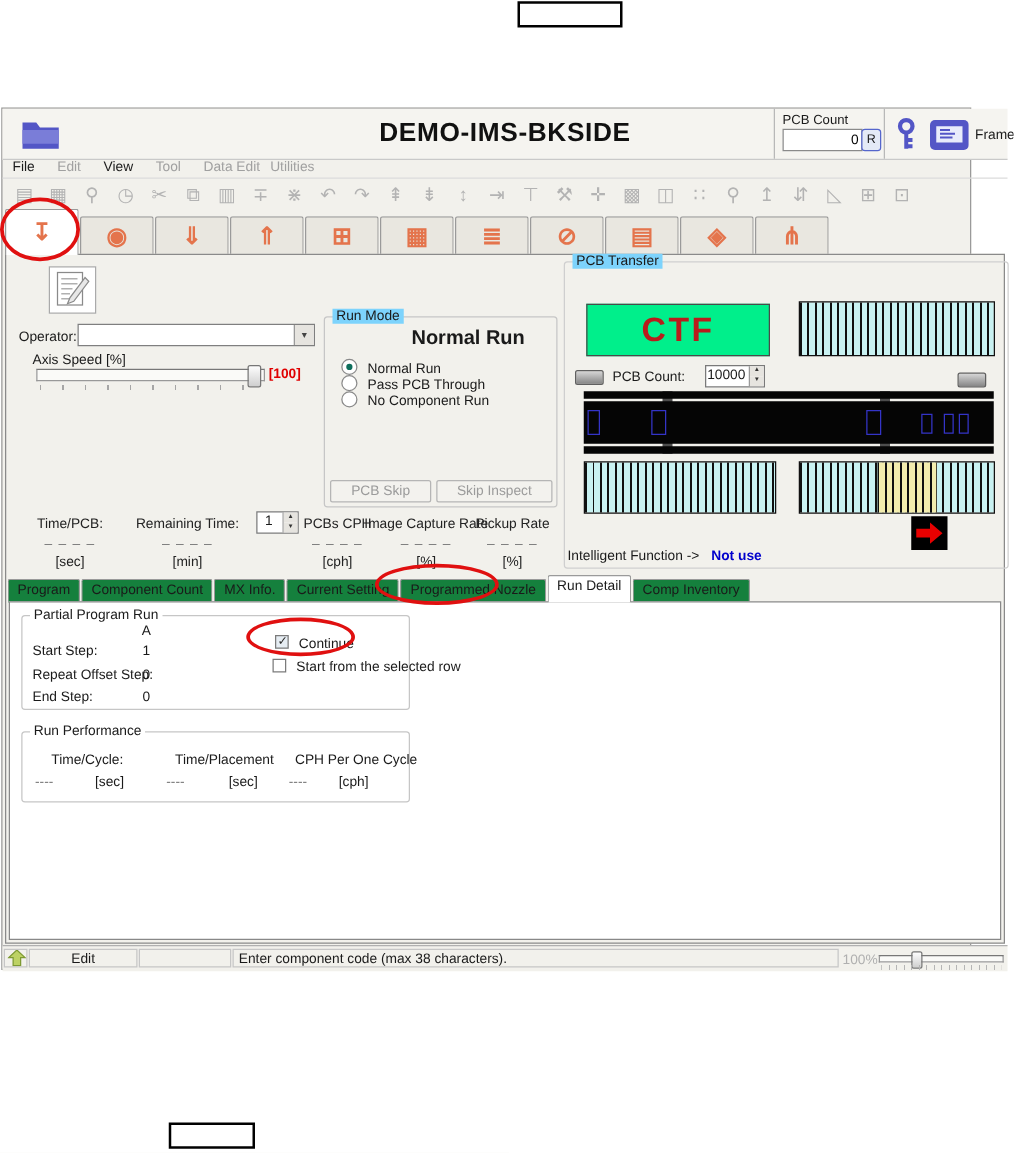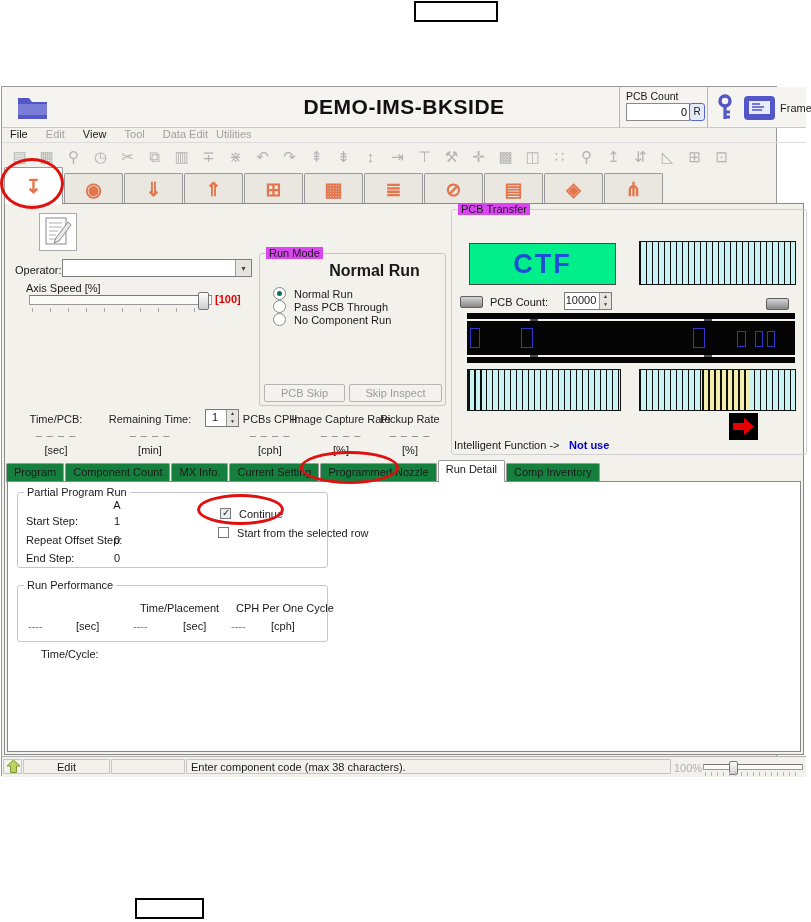--- a/index.html
+++ b/index.html
@@ -20,21 +20,21 @@
   .tbi{width:27px;text-align:center;font-size:15px;color:#b3b3b3;line-height:22px;}
   
   .bigtabs{left:2px;top:82px;width:802px;height:35px;display:flex;align-items:flex-end;}
   .btab{width:57px;height:30px;background:#e9e7e0;border:1px solid #9a9a9a;border-bottom:none;
     border-radius:2px 2px 0 0;margin-right:1px;display:flex;align-items:center;justify-content:center;}
   .btab.active{background:#fff;height:36px;z-index:4;position:relative;}
   .ticon{color:#e4744c;font-size:19px;font-weight:bold;line-height:1;}
   .content-frame{left:2px;top:116px;width:800px;height:552px;border:1px solid #8a8a8a;background:#f2f1ec;box-sizing:border-box;}
   
   .groupbox{position:absolute;border:1px solid #c6c6c6;border-radius:3px;box-sizing:border-box;}
-  .legend{position:absolute;top:-7px;left:6px;background:#d946ef;padding:0 3px;font-size:11px;white-space:nowrap;}
+  .legend{position:absolute;top:-7px;left:6px;background:#7dd3fc;padding:0 3px;font-size:11px;white-space:nowrap;}
   
   .select{background:#fff;border:1px solid #7f7f7f;box-sizing:border-box;display:flex;align-items:center;}
   .select .val{flex:1;padding-left:3px;overflow:hidden;white-space:nowrap;}
   .select .arr{width:15px;align-self:stretch;background:#e6e4df;border-left:1px solid #9a9a9a;
     font-size:7px;color:#444;display:flex;align-items:center;justify-content:center;}
   .select.dis{background:#f0efeb;color:#9b9b9b;}
   .btn-dis{background:#f3f2ee;border:1px solid #b5b5b5;color:#9b9b9b;text-align:center;font-size:11px;
     box-sizing:border-box;padding-top:2px;border-radius:2px;}
   .radio{width:11px;height:11px;border:1px solid #8a8a8a;border-radius:50%;background:#fff;display:inline-block;position:relative;vertical-align:-2px;}
   .radio.checked::after{content:"";position:absolute;left:3px;top:3px;width:5px;height:5px;border-radius:50%;background:#0e6e5c;}
@@ -46,21 +46,21 @@
   .spin .sbtns{width:11px;display:flex;flex-direction:column;border-left:1px solid #9a9a9a;}
   .spin .sbtns span{flex:1;font-size:5px;line-height:7px;text-align:center;background:#e6e4df;color:#333;}
   .sunken{border:1px solid #999;border-top-color:#777;background:#fafaf8;box-sizing:border-box;}
   .slider-thumb{background:linear-gradient(#fdfdfd,#cfcfcf);border:1px solid #777;border-radius:2px;}
   .ticks{background:repeating-linear-gradient(90deg,#a6a6a6 0 1px,transparent 1px 18px);}
   .zticks{background:repeating-linear-gradient(90deg,#b5b5b5 0 1px,transparent 1px 6px);}
   
   .stripes{background:repeating-linear-gradient(90deg,#101010 0 1.5px,#c9f2f2 1.5px 6px);border:1px solid #111;box-sizing:border-box;}
   .ystripes{background:repeating-linear-gradient(90deg,#101010 0 1.5px,#f3edae 1.5px 6px);}
   .ctf{background:#00ef8b;border:1px solid #4a4a4a;display:flex;align-items:center;justify-content:center;
-    font-size:27px;font-weight:bold;letter-spacing:2px;color:#1d4ed8;box-sizing:border-box;}
+    font-size:27px;font-weight:bold;letter-spacing:2px;color:#b91c1c;box-sizing:border-box;}
   .btn-gray{background:linear-gradient(#d6d6d6,#868686);border:1px solid #5f5f5f;border-radius:2px;box-sizing:border-box;}
   .rail{background:#050505;}
   .band{background:#050505;}
   .pcb{position:absolute;border:1px solid #3434c8;box-sizing:border-box;}
   .joint{background:#4d4d4d;}
   
   .stat-col{position:absolute;top:326px;text-align:center;}
   .stat-label{font-size:11px;color:#222;white-space:nowrap;}
   .stat-value{margin-top:4px;color:#777;letter-spacing:1px;}
   .stat-unit{margin-top:3px;color:#222;}
@@ -327,21 +327,21 @@
           <span style="margin-left:5px;vertical-align:1px;">Continue</span>
         </div>
         <div class="a nw" style="left:200px;top:34px;">
           <span class="checkbox"></span>
           <span style="margin-left:5px;vertical-align:1px;">Start from the selected row</span>
         </div>
       </div>
 
       <div class="groupbox" style="left:9px;top:103px;width:311px;height:57px;">
         <span class="legend">Run Performance</span>
-        <div class="rowlabel" style="left:23px;top:16px;margin-top:46px;">Time/Cycle:</div>
+        <div class="rowlabel" style="left:23px;top:16px;">Time/Cycle:</div>
         <div class="rowlabel" style="left:122px;top:16px;">Time/Placement</div>
         <div class="rowlabel" style="left:218px;top:16px;">CPH Per One Cycle</div>
         <div class="rowlabel" style="left:10px;top:34px;color:#777;">----</div>
         <div class="rowlabel" style="left:58px;top:34px;">[sec]</div>
         <div class="rowlabel" style="left:115px;top:34px;color:#777;">----</div>
         <div class="rowlabel" style="left:165px;top:34px;">[sec]</div>
         <div class="rowlabel" style="left:213px;top:34px;color:#777;">----</div>
         <div class="rowlabel" style="left:253px;top:34px;">[cph]</div>
       </div>
     </div>

